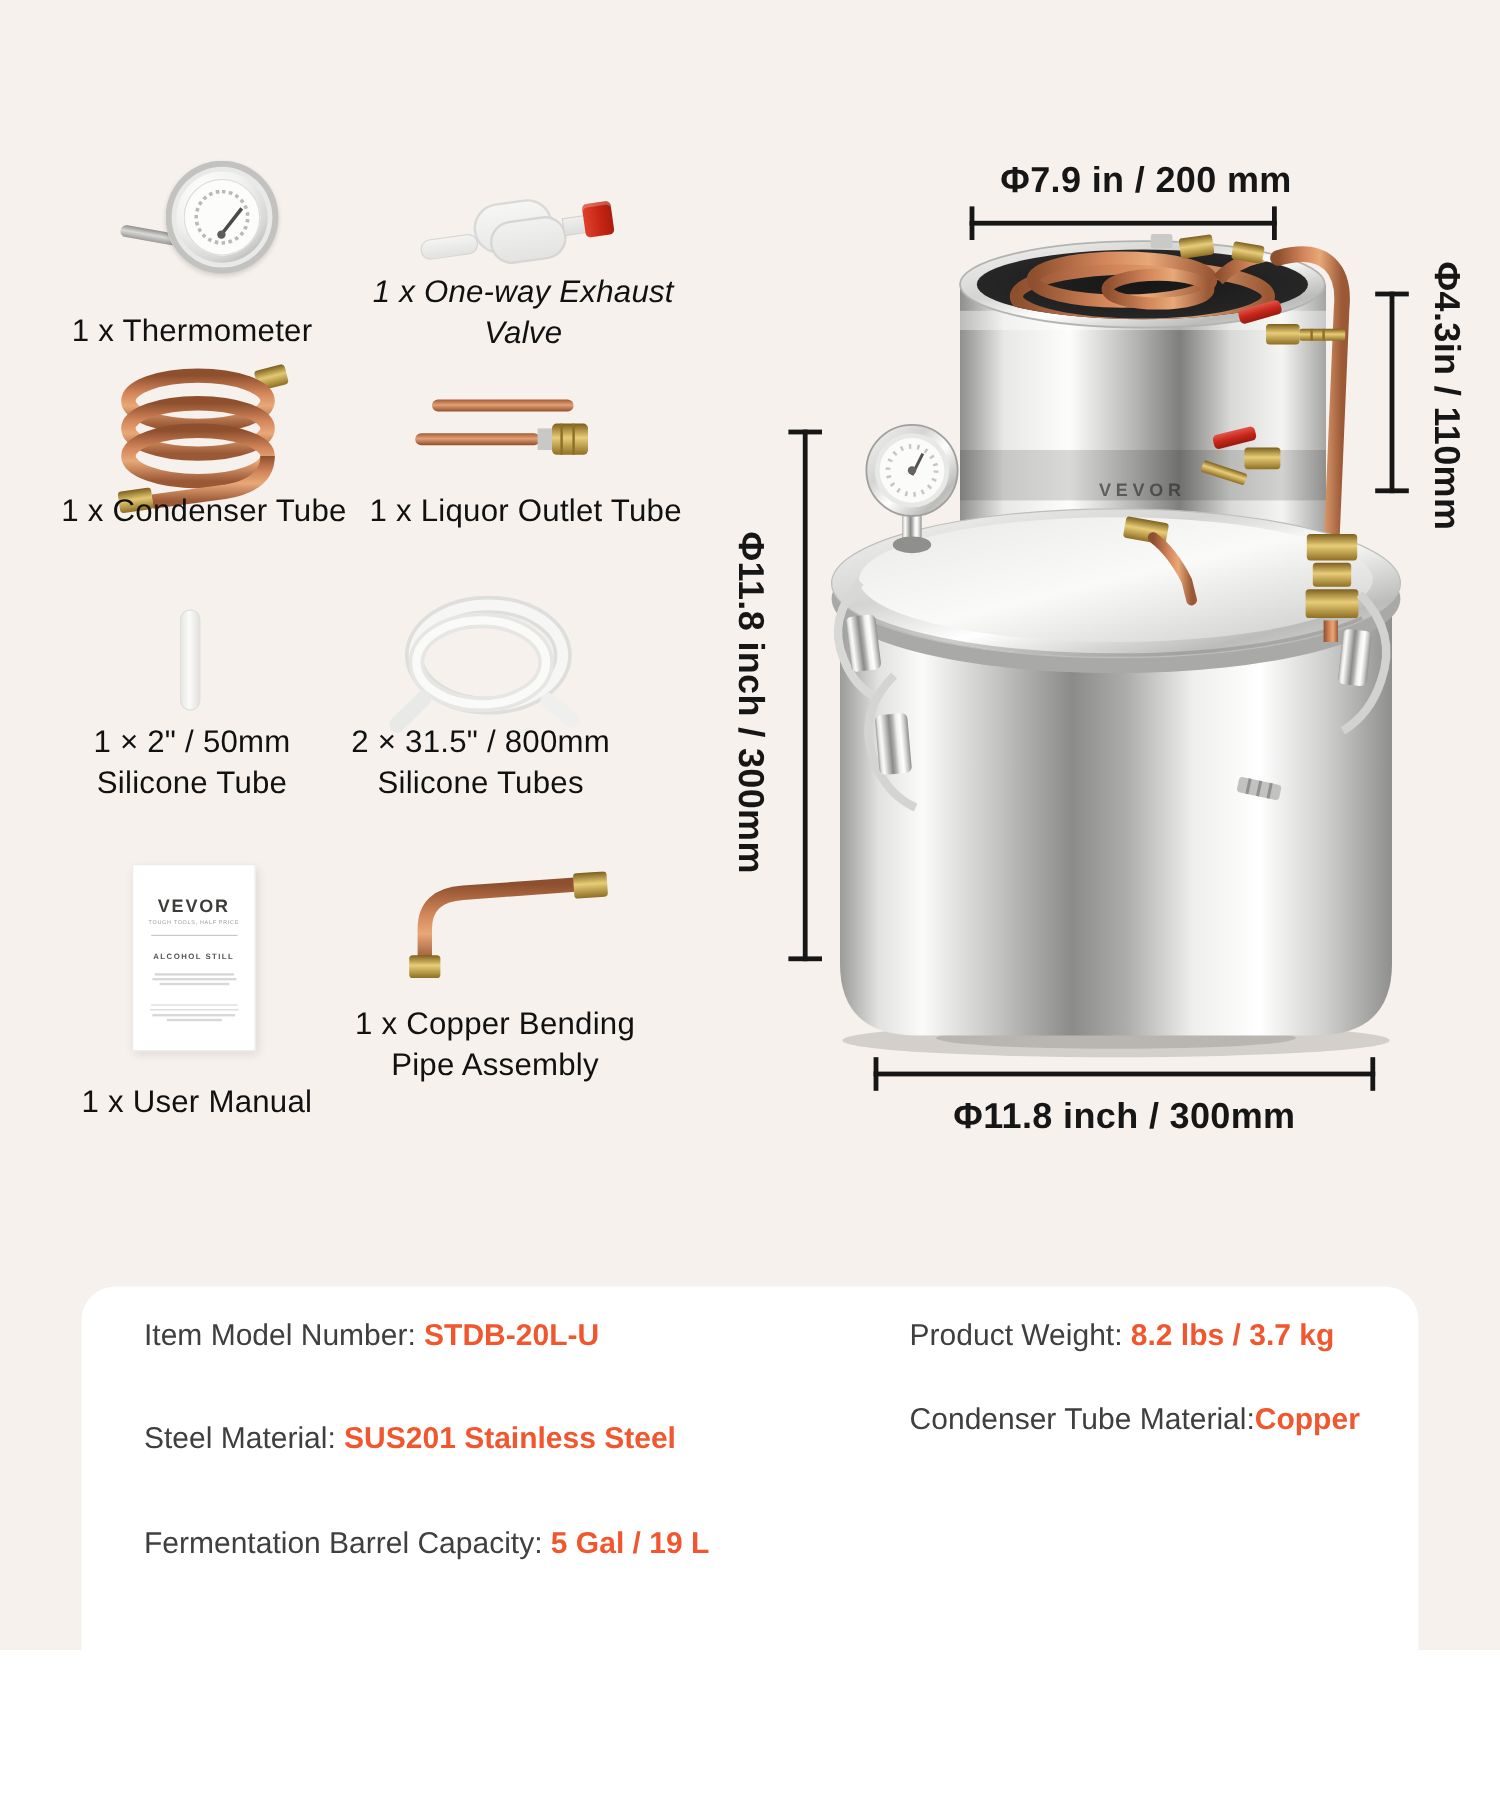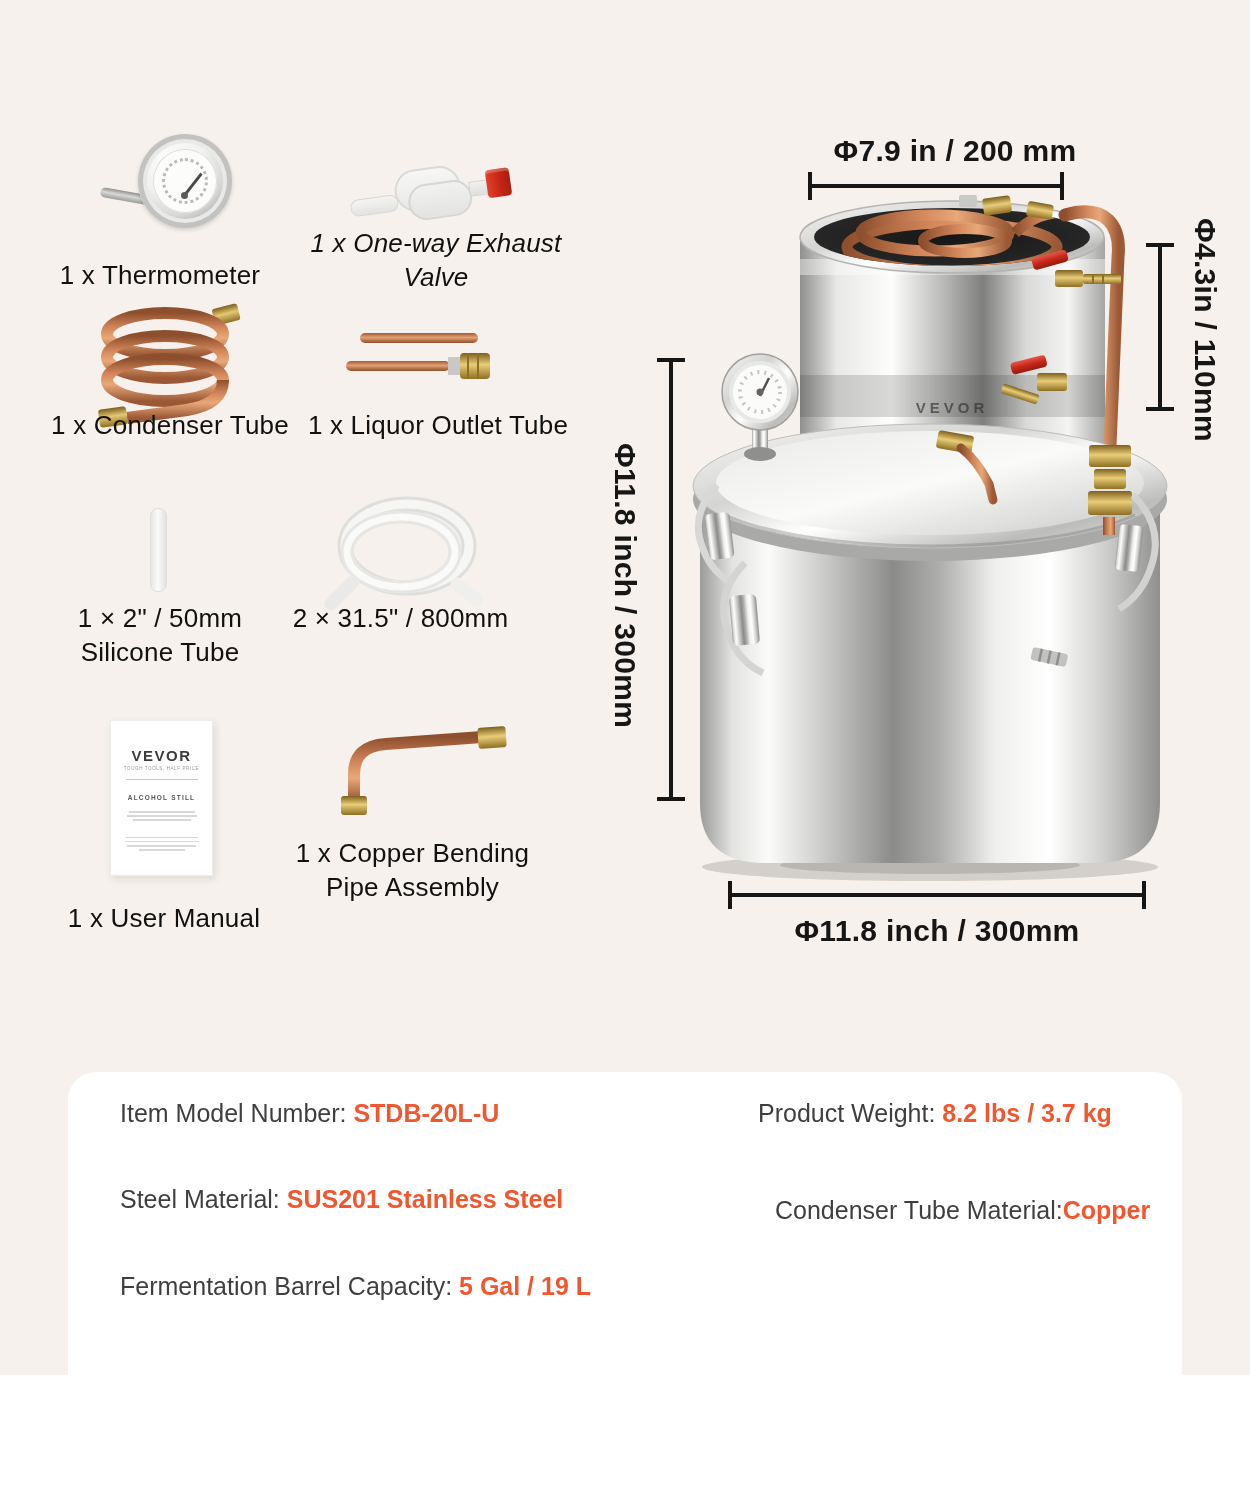--- a/index.html
+++ b/index.html
@@ -191,20 +191,21 @@
   <div class="part-label" style="left:20px; top:214px; width:280px;margin-top:44px;">1 x Thermometer</div>
   <div class="part-label" style="left:276px; top:226px; width:320px;font-style:italic;">1 x One-way Exhaust Valve</div>
   <div class="part-label" style="left:25px; top:408px; width:290px;">1 x Condenser Tube</div>
   <div class="part-label" style="left:288px; top:408px; width:300px;">1 x Liquor Outlet Tube</div>
   <div class="part-label" style="left:30px; top:601px; width:260px;">
     <div>1 × 2" / 50mm</div>
     <div>Silicone Tube</div>
   </div>
   <div class="part-label" style="left:258px; top:601px; width:285px;">
     <div>2 × 31.5" / 800mm</div>
+    <div>Silicone Tubes</div>
   </div>
   <div class="part-label" style="left:28px; top:901px; width:272px;">1 x User Manual</div>
   <div class="part-label" style="left:280px; top:836px; width:265px;">
     <div>1 x Copper Bending</div>
     <div>Pipe Assembly</div>
   </div>
 
   <svg class="vis" style="left:665px; top:195px;" width="520" height="700" viewBox="0 0 520 700">
     <defs>
       <linearGradient id="sgSteel" x1="0" y1="0" x2="1" y2="0">
@@ -371,20 +372,20 @@
   <div class="spec-card">
     <div class="spec-row" style="left:52px; top:25px;">
       <span>Item Model Number: </span><span class="spec-value">STDB-20L-U</span>
     </div>
     <div class="spec-row" style="left:690px; top:25px;">
       <span>Product Weight: </span><span class="spec-value">8.2 lbs / 3.7 kg</span>
     </div>
     <div class="spec-row" style="left:52px; top:111px;">
       <span>Steel Material: </span><span class="spec-value">SUS201 Stainless Steel</span>
     </div>
-    <div class="spec-row" style="left:690px; top:122px;margin-left:17px;">
+    <div class="spec-row" style="left:690px; top:95px;">
       <span>Condenser Tube Material:</span><span class="spec-value">Copper</span>
     </div>
     <div class="spec-row" style="left:52px; top:198px;">
       <span>Fermentation Barrel Capacity: </span><span class="spec-value">5 Gal / 19 L</span>
     </div>
   </div>
 </div>
 
 </body></html>

